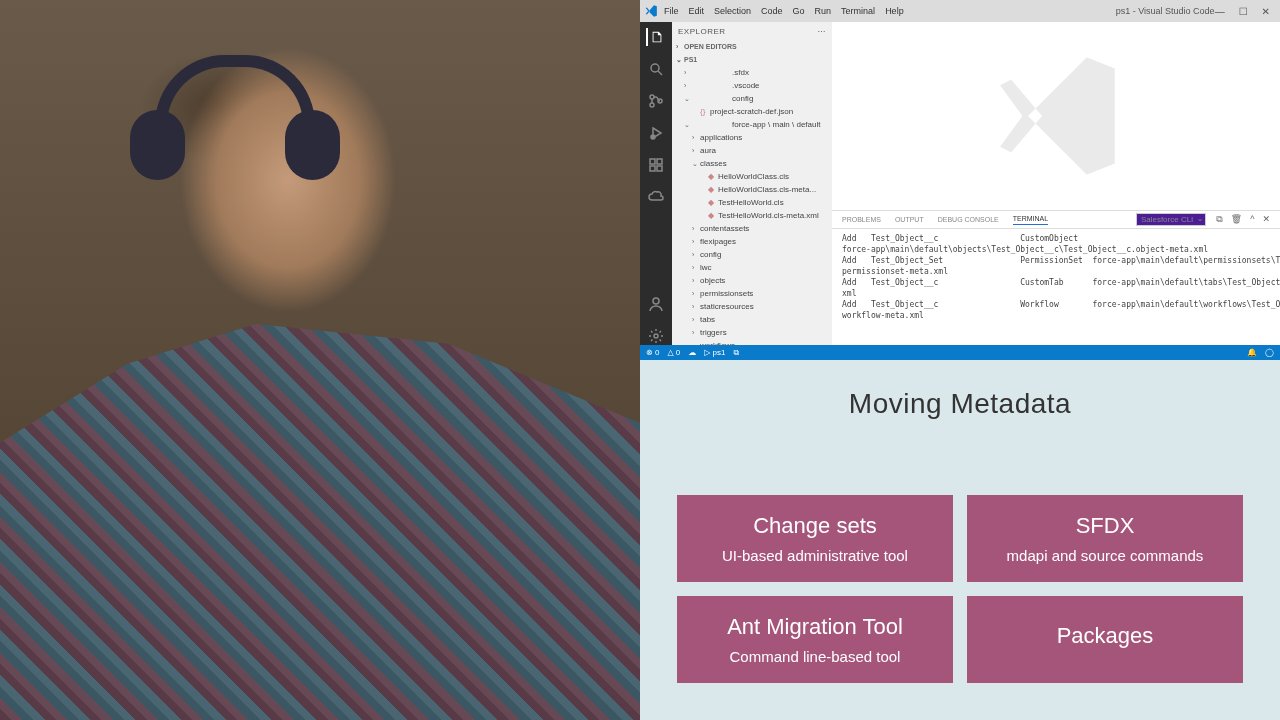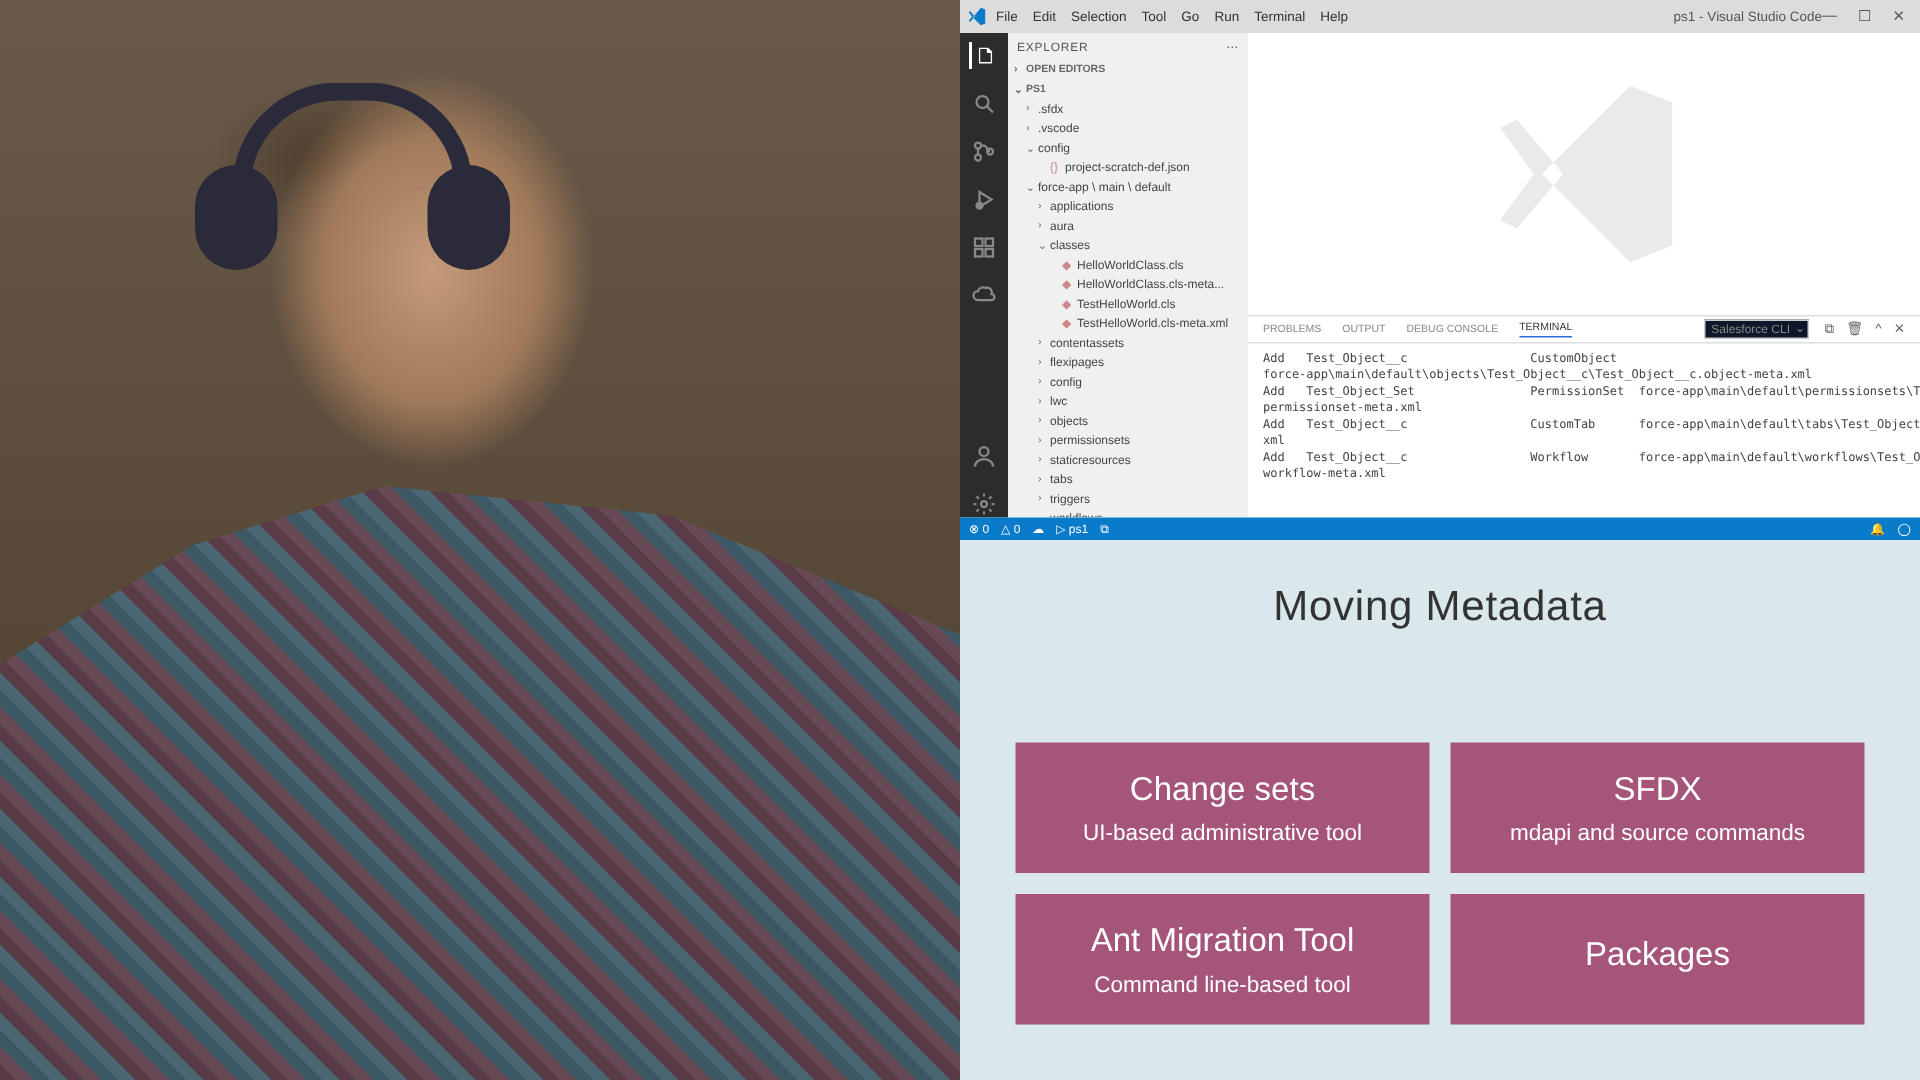--- a/index.html
+++ b/index.html
@@ -34,29 +34,29 @@
 .activity-bar .aicon.active { color: #fff; border-left: 2px solid #fff; margin-left: -2px; padding-left: 2px; }
 .activity-bar .spacer { flex: 1; }
 .sidebar { width: 160px; background: #f0f0f0; display: flex; flex-direction: column; font-size: 8px; color: #555; overflow: hidden; }
 .sidebar-header { height: 18px; display: flex; align-items: center; padding: 0 6px; text-transform: uppercase; font-size: 8px; letter-spacing: 0.5px; }
 .sidebar-header .dots { margin-left: auto; }
 .tree { flex: 1; overflow: hidden; }
 .tree-row { height: 13px; display: flex; align-items: center; padding-left: 4px; white-space: nowrap; font-size: 8px; color: #444; }
 .tree-row.section { font-weight: bold; text-transform: uppercase; font-size: 7px; color: #666; }
 .tree-row .chev { width: 8px; font-size: 7px; color: #666; }
 .tree-row .ficon { width: 10px; font-size: 8px; }
-.ind1 { padding-left: 12px; } .ind2 { padding-left: 20px; } .ind3 { padding-left: 28px; }
+.ind1 { padding-left: 12px; gap: 40px; } .ind2 { padding-left: 20px; } .ind3 { padding-left: 28px; }
 .editor-area { flex: 1; display: flex; flex-direction: column; background: #fff; min-width: 0; }
 .editor-empty { flex: 1; display: flex; align-items: center; justify-content: center; background: #fff; }
 .vs-watermark { width: 140px; height: 140px; opacity: 0.08; }
 .panel { height: 135px; display: flex; flex-direction: column; border-top: 1px solid #ddd; background: #fff; }
 .panel-tabs { height: 18px; display: flex; align-items: center; font-size: 7px; color: #888; gap: 14px; padding: 0 10px; text-transform: uppercase; border-bottom: 1px solid #ddd; }
 .panel-tabs .ptab.active { color: #333; border-bottom: 1px solid #2a6cd6; padding-bottom: 2px; }
 .panel-right { margin-left: auto; display: flex; align-items: center; gap: 10px; font-size: 8px; text-transform: none; }
-.panel-select { border: 1px solid #ccc; padding: 1px 12px 1px 4px; font-size: 8px; background: #0f172a; position: relative; }
+.panel-select { border: 1px solid #ccc; padding: 1px 12px 1px 4px; font-size: 8px; background: #4c1d95; position: relative; }
 .panel-select::after { content: '⌄'; position: absolute; right: 2px; top: 0; }
 .panel-icons { display: flex; gap: 8px; color: #666; font-size: 9px; }
 .terminal-content { flex: 1; padding: 4px 10px; font-family: Consolas, monospace; font-size: 8px; color: #444; line-height: 11px; overflow: hidden; white-space: pre; }
 .statusbar { height: 15px; background: #0a7aca; color: #fff; display: flex; align-items: center; font-size: 8px; padding: 0 6px; gap: 8px; }
 .statusbar .sbr { margin-left: auto; display: flex; gap: 8px; }
 .slide { flex: 1; background: #dae8ec; display: flex; flex-direction: column; align-items: center; padding-top: 28px; gap: 25px; }
 .slide-title { font-size: 28px; font-weight: 300; color: #333; margin-bottom: 50px; letter-spacing: 0.5px; }
 .cards { display: grid; grid-template-columns: 276px 276px; gap: 14px; }
 .card { background: #a5557a; color: #fff; display: flex; flex-direction: column; align-items: center; justify-content: center; padding: 18px 14px; text-align: center; }
 .card-title { font-size: 22px; margin-bottom: 8px; font-weight: 400; }
@@ -79,21 +79,21 @@
 <div class="right-half">
   <div class="vscode">
     <div class="titlebar">
       <svg class="vs-icon" viewBox="0 0 24 24">
           <path fill="#0a7aca" d="M17 2l5 2v16l-5 2-9-9 9-11zM3 7l4 5-4 5 2 1 5-6-5-6-2 1z"></path>
         </svg>
       <div class="menu-items" id="menu-items">
           <span>File</span>
           <span>Edit</span>
           <span>Selection</span>
-          <span>Tool</span>
+          <span>Code</span>
           <span>Go</span>
           <span>Run</span>
           <span>Terminal</span>
           <span>Help</span>
         </div>
       <div class="title-center">ps1 - Visual Studio Code</div>
       <div class="win-controls">
         <span>—</span>
         <span>☐</span>
         <span>✕</span>

